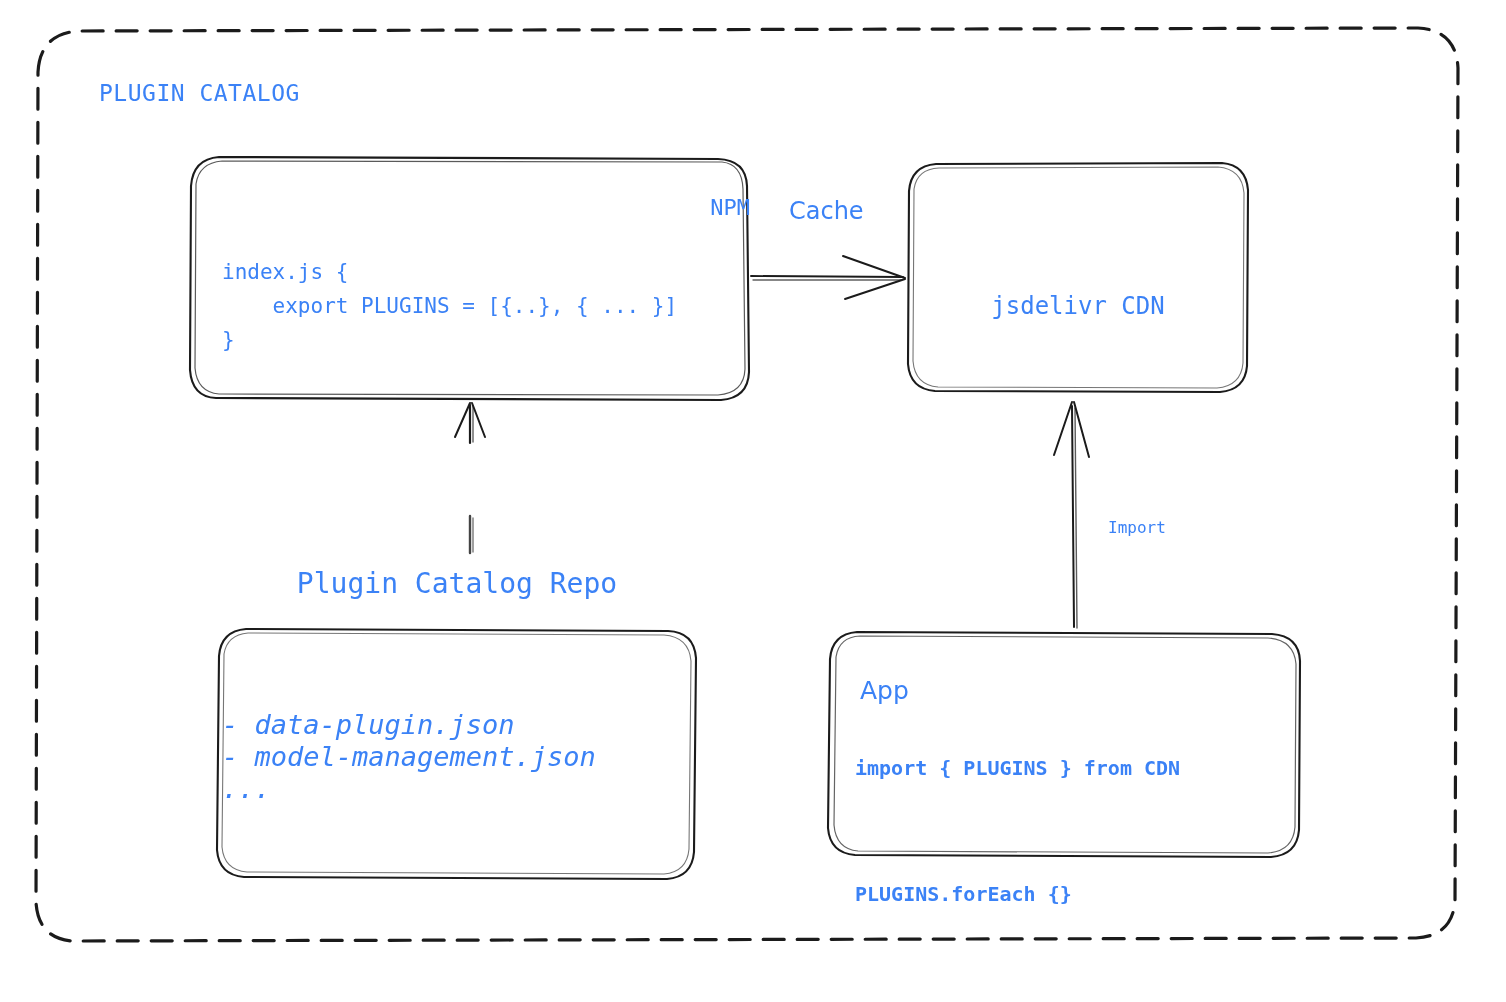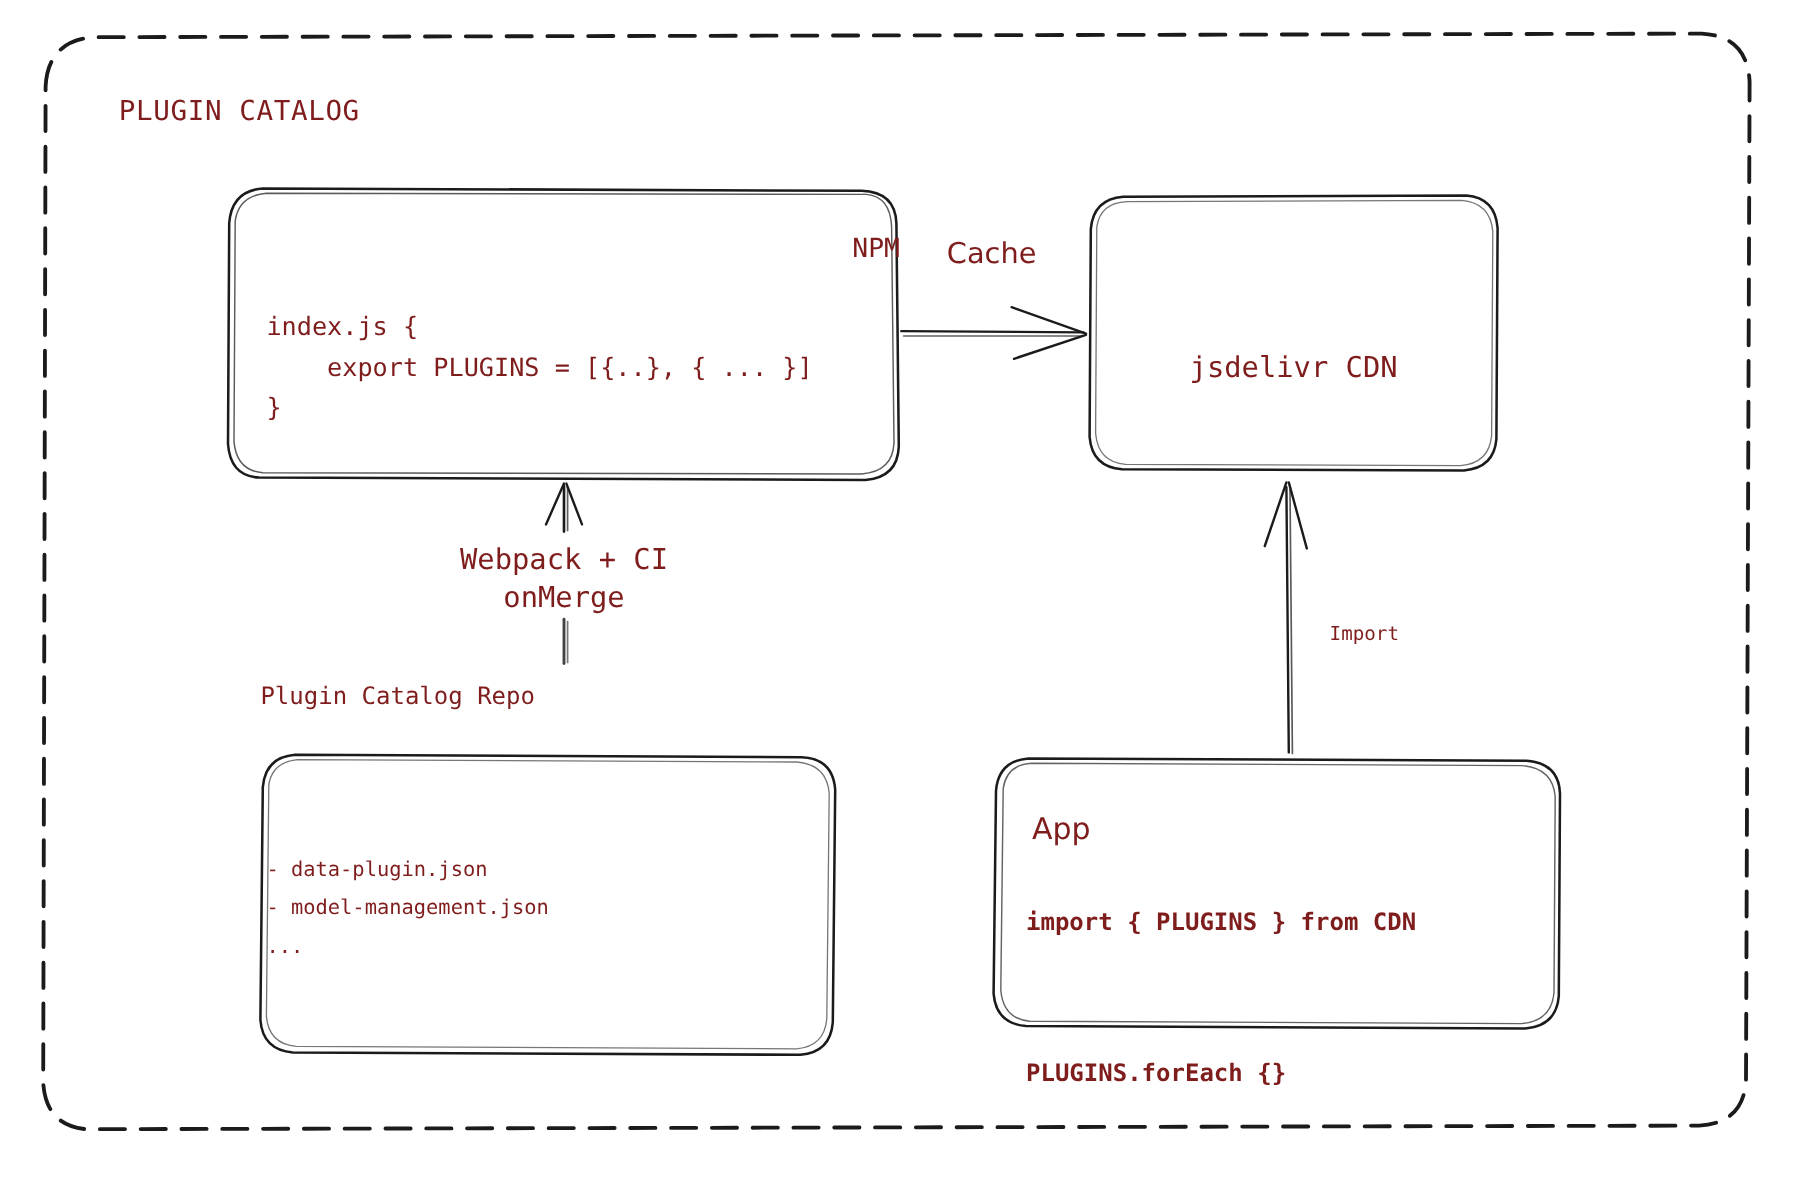--- a/index.html
+++ b/index.html
@@ -18,21 +18,21 @@
   svg.layer {
     position: absolute;
     top: 0;
     left: 0;
     width: 1506px;
     height: 1002px;
     pointer-events: none;
   }
   .lbl {
     position: absolute;
-    color: #7f1d1d;
+    color: #3b82f6;
     white-space: pre;
     line-height: 1.0;
   }
   .mono {
     font-family: "DejaVu Sans Mono", "Liberation Mono", monospace;
   }
   .sans {
     font-family: "DejaVu Sans", "Liberation Sans", sans-serif;
   }
   .group-title {
@@ -72,27 +72,29 @@
     top: 450px;
     width: 260px;
     text-align: center;
     font-size: 24px;
     line-height: 32px;
   }
   .repo-title {
     left: 217px;
     top: 570px;
     width: 480px;
-    font-size: 20px;
+    text-align: center;
+    font-size: 28px;
   }
   .repo-code {
     left: 222px;
     top: 709px;
-    font-size: 17px;
+    font-size: 27px;
     line-height: 32px;
+    font-style: italic;
   }
   .import-lbl {
     left: 1108px;
     top: 520px;
     font-size: 16px;
   }
   .app-title {
     left: 860px;
     top: 678px;
     font-size: 25px;
@@ -239,22 +241,20 @@
 
   <div class="lbl mono npm-title">NPM</div>
   <div class="lbl mono npm-code">index.js {
     export PLUGINS = [{..}, { ... }]
 }</div>
 
   <div class="lbl mono cdn-title">jsdelivr CDN</div>
 
   <div class="lbl sans cache-lbl">Cache</div>
 
-  <div class="lbl mono webpack-lbl">Webpack + CI
-onMerge</div>
 
   <div class="lbl mono repo-title">Plugin Catalog Repo</div>
   <div class="lbl mono repo-code">- data-plugin.json
 - model-management.json
 ...</div>
 
   <div class="lbl mono import-lbl">Import</div>
 
   <div class="lbl sans app-title">App</div>
   <div class="lbl mono app-code">import { PLUGINS } from CDN

